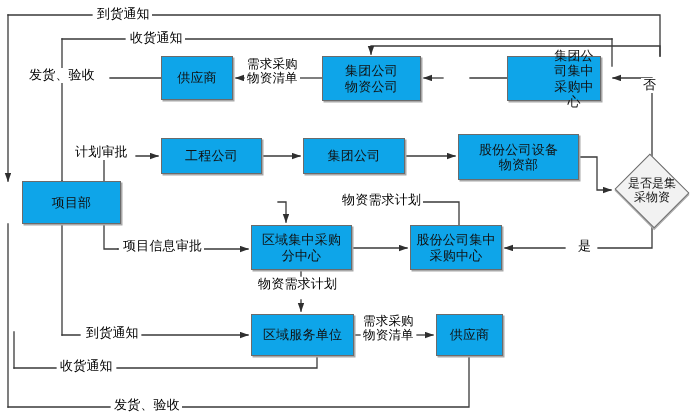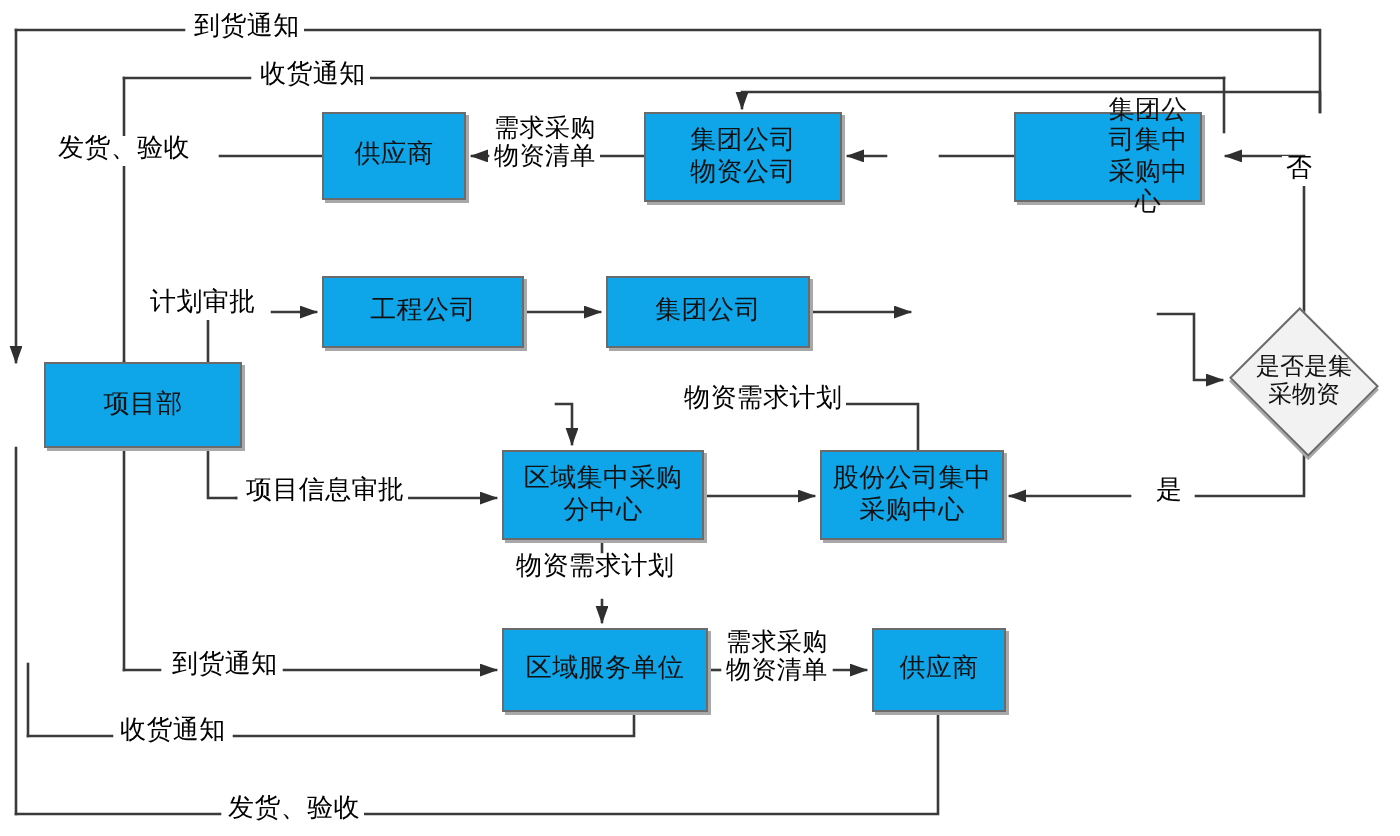--- a/index.html
+++ b/index.html
@@ -151,20 +151,22 @@
   <div class="node" style="left:322px; top:56px; width:99px; height:45px;">集团公司
 物资公司</div>
 
   <div class="node" style="left:507px; top:56px; width:94px; height:45px;padding-left:40px;">集团公司集中
 采购中心</div>
 
   <div class="node" style="left:161px; top:138px; width:101px; height:36px;">工程公司</div>
 
   <div class="node" style="left:303px; top:138px; width:102px; height:36px;">集团公司</div>
 
+  <div class="node" style="left:458px; top:134px; width:121px; height:46px;">股份公司设备
+物资部</div>
 
   <div class="node" style="left:22px; top:181px; width:99px; height:43px;">项目部</div>
 
   <div class="node" style="left:251px; top:225px; width:101px; height:45px;">区域集中采购
 分中心</div>
 
   <div class="node" style="left:410px; top:225px; width:92px; height:45px;">股份公司集中
 采购中心</div>
 
   <div class="node" style="left:251px; top:314px; width:103px; height:42px;">区域服务单位</div>

